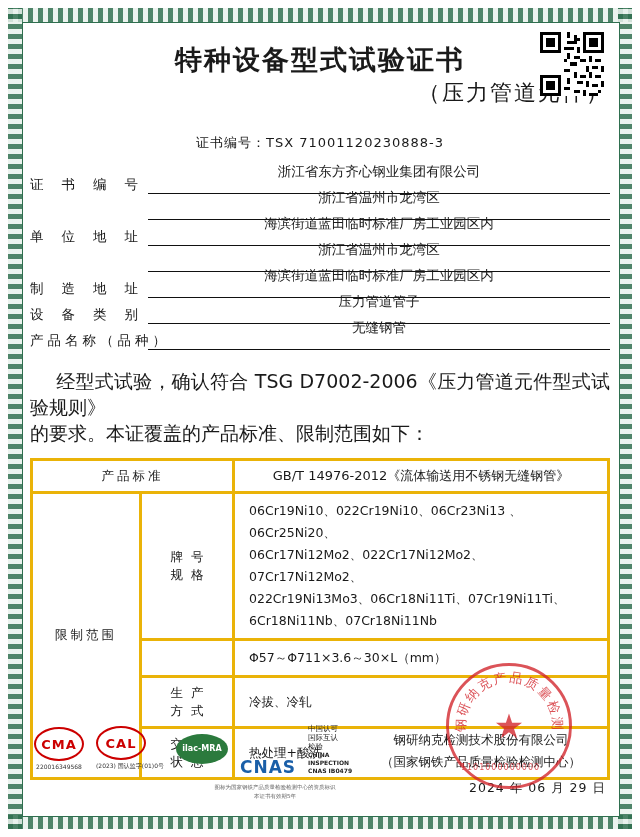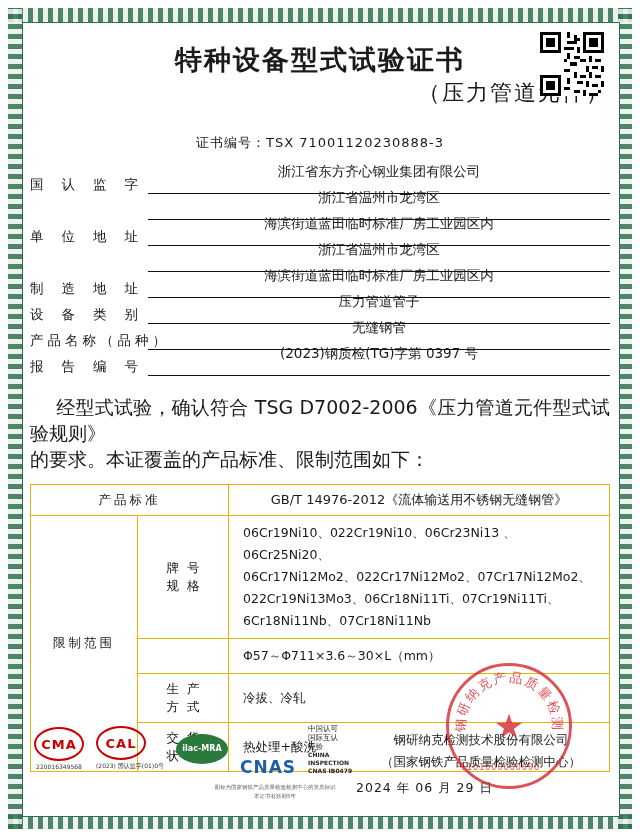--- a/index.html
+++ b/index.html
@@ -75,21 +75,21 @@
     margin-top:18px;font-size:19px;line-height:26px;text-align:justify;
   }
   .para .indent{display:inline-block;width:26px;}
 
   
   table.spec{
     width:100%;border-collapse:collapse;margin-top:12px;
     font-size:12.5px;
   }
   table.spec td{
-    border:1px solid #eab308;padding:6px 14px;vertical-align:middle;
+    border:3px solid #eab308;padding:6px 14px;vertical-align:middle;
   }
   td.lbl{
     width:78px;text-align:center;letter-spacing:3px;white-space:nowrap;
   }
   td.lbl2{
     width:62px;text-align:center;white-space:nowrap;line-height:18px;
   }
   td.std{
     text-align:center;font-size:13px;font-weight:normal;padding:8px 4px;
   }
@@ -124,21 +124,21 @@
     position:absolute;left:130px;bottom:2px;width:230px;
     font-size:5.5px;color:#666;line-height:9px;text-align:center;
   }
 
   
   .issuer{
     position:absolute;right:4px;bottom:30px;width:250px;text-align:center;
     font-size:12.5px;line-height:22px;
   }
   .issuedate{
-    position:absolute;right:4px;bottom:6px;width:250px;text-align:left;
+    position:absolute;right:4px;bottom:6px;width:250px;text-align:right;
     font-size:12.5px;letter-spacing:1px;
   }
   .seal{
     position:absolute;right:38px;bottom:14px;width:120px;height:120px;
     border:3px solid #d2232a;border-radius:50%;
     opacity:.78;pointer-events:none;
   }
   .seal .star{
     position:absolute;left:50%;top:50%;transform:translate(-50%,-50%);
     font-size:34px;color:#d2232a;line-height:1;
@@ -218,21 +218,21 @@
 
   <div class="title1">特种设备型式试验证书</div>
   <div class="title2">（压力管道元件）</div>
 
   <div class="certno">
     <span>证书编号：</span><span>TSX 71001120230888-3</span>
   </div>
 
   <div class="fields">
     <div class="frow">
-      <div class="flabel">国认监字</div>
+      <div class="flabel">证书编号</div>
       <div class="fvalue">浙江省东方齐心钢业集团有限公司</div>
     </div>
     <div class="frow sub">
       <div class="flabel">单位地址</div>
       <div class="fvalue">浙江省温州市龙湾区</div>
     </div>
     <div class="frow">
       <div class="flabel">单位地址</div>
       <div class="fvalue">海滨街道蓝田临时标准厂房工业园区内</div>
     </div>
@@ -244,24 +244,20 @@
       <div class="flabel">制造地址</div>
       <div class="fvalue">海滨街道蓝田临时标准厂房工业园区内</div>
     </div>
     <div class="frow">
       <div class="flabel">设备类别</div>
       <div class="fvalue">压力管道管子</div>
     </div>
     <div class="frow">
       <div class="flabel">产品名称（品种）</div>
       <div class="fvalue">无缝钢管</div>
-    </div>
-    <div class="frow">
-      <div class="flabel">报告编号</div>
-      <div class="fvalue">(2023)钢质检(TG)字第 0397 号</div>
     </div>
   </div>
 
   <div class="para">
     <span class="indent"></span><span>经型式试验，确认符合 TSG D7002-2006《压力管道元件型式试验规则》</span><br>
     <span>的要求。本证覆盖的产品标准、限制范围如下：</span>
   </div>
 
   <table class="spec">
     <tbody>

